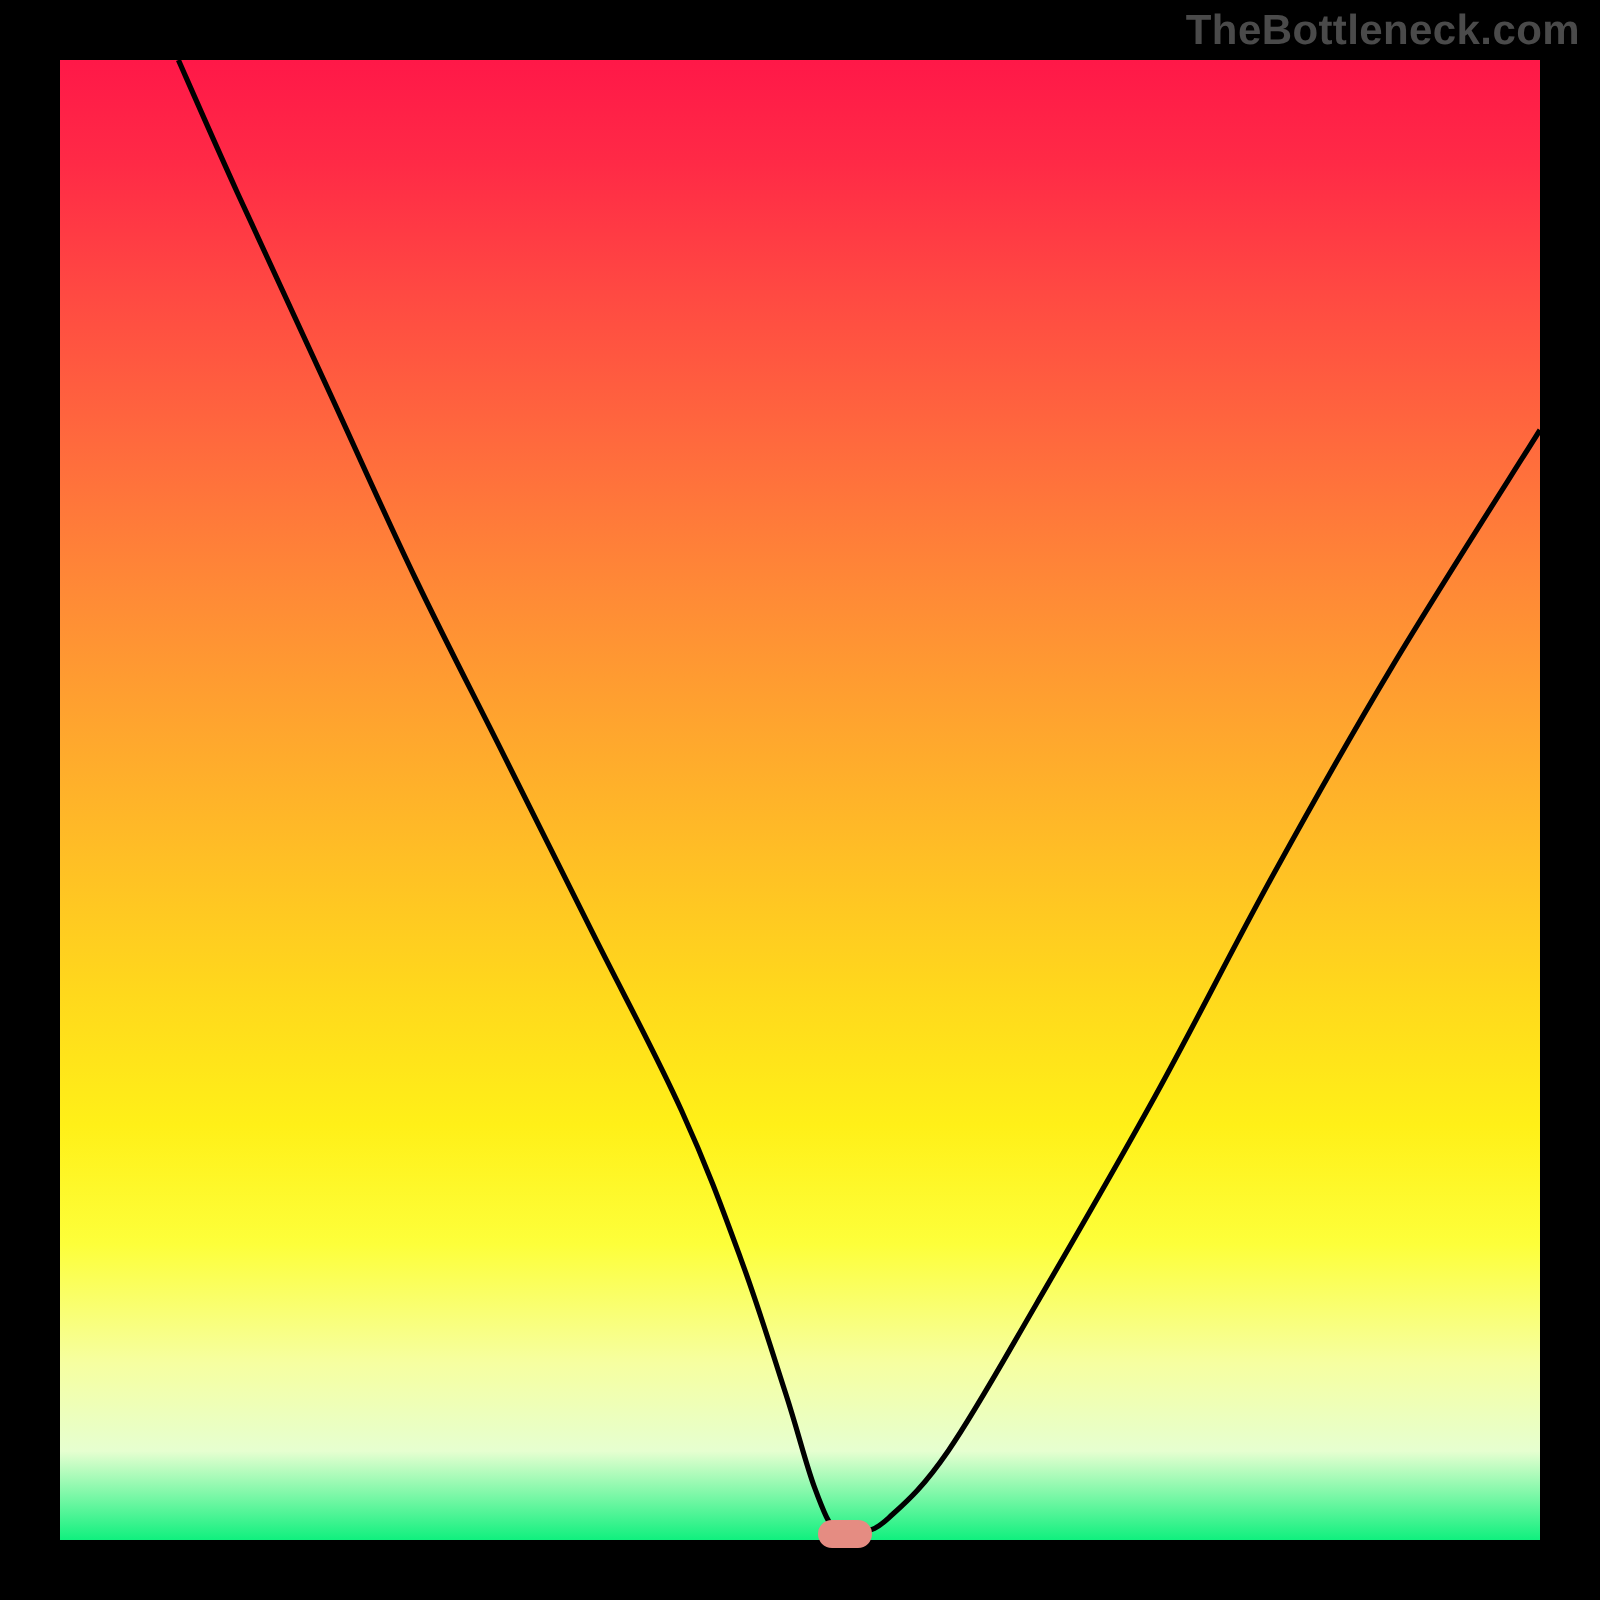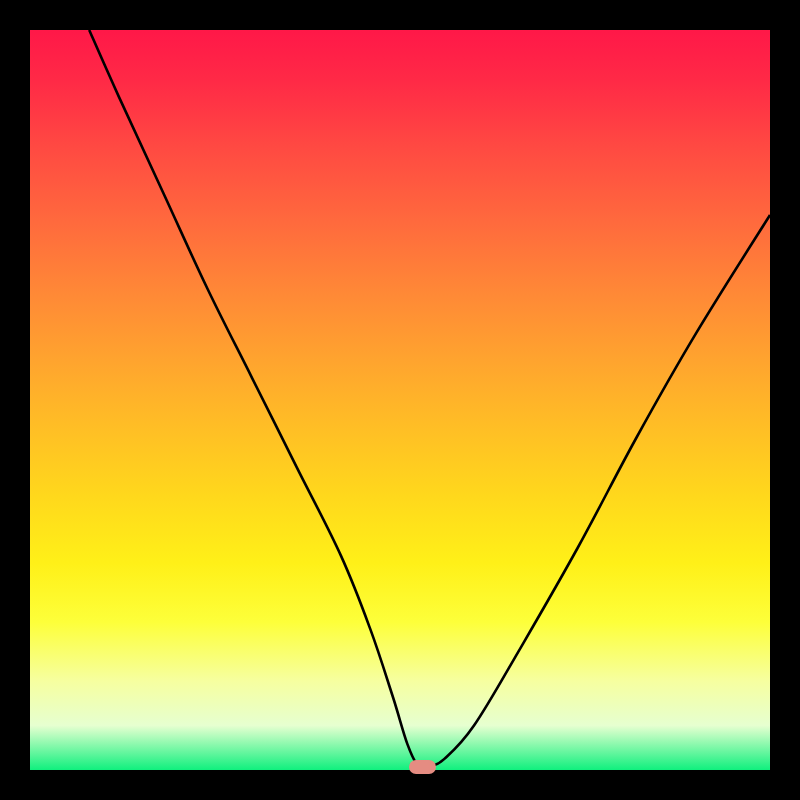--- a/index.html
+++ b/index.html
@@ -62,20 +62,21 @@
     background: #e58c82;
     border-radius: 10px;
     z-index: 5;
   }
 </style>
 </head>
 <body>
 
 <div class="frame">
 
+  <div class="watermark">TheBottleneck.com</div>
 
   <div class="plot">
     <svg class="curve-svg" viewBox="0 0 740 740" preserveAspectRatio="none">
       <path id="curve-path" d="M 59.2 0.0 C 64.5 12.0, 75.5 37.3, 88.8 66.6 C 102.1 95.9, 117.2 128.2, 133.2 162.8 C 149.2 197.4, 161.6 225.7, 177.6 259.0 C 193.6 292.3, 206.0 315.8, 222.0 347.8 C 238.0 379.8, 250.4 404.6, 266.4 436.6 C 282.4 468.6, 297.5 496.1, 310.8 525.4 C 324.1 554.7, 331.1 574.1, 340.4 599.4 C 349.7 624.7, 355.9 645.4, 362.6 666.0 C 369.3 686.6, 372.7 701.4, 377.4 714.1 C 382.1 726.8, 384.5 732.3, 388.5 736.3 C 392.5 740.3, 394.9 737.6, 399.6 736.3 C 404.3 735.0, 406.4 736.2, 414.4 728.9 C 422.4 721.6, 430.7 714.9, 444.0 695.6 C 457.3 676.3, 469.8 653.6, 488.4 621.6 C 507.0 589.6, 526.3 556.6, 547.6 518.0 C 568.9 479.4, 585.5 445.6, 606.8 407.0 C 628.1 368.4, 642.0 343.4, 666.0 303.4 C 690.0 263.4, 726.7 206.3, 740.0 185.0" fill="none" stroke="#000" stroke-width="2.6"></path>
     </svg>
     <div id="marker" class="marker" style="left: 378.88px; top: 730.38px; width: 26.64px; height: 13.32px;"></div>
   </div>
 
 </div>
 

